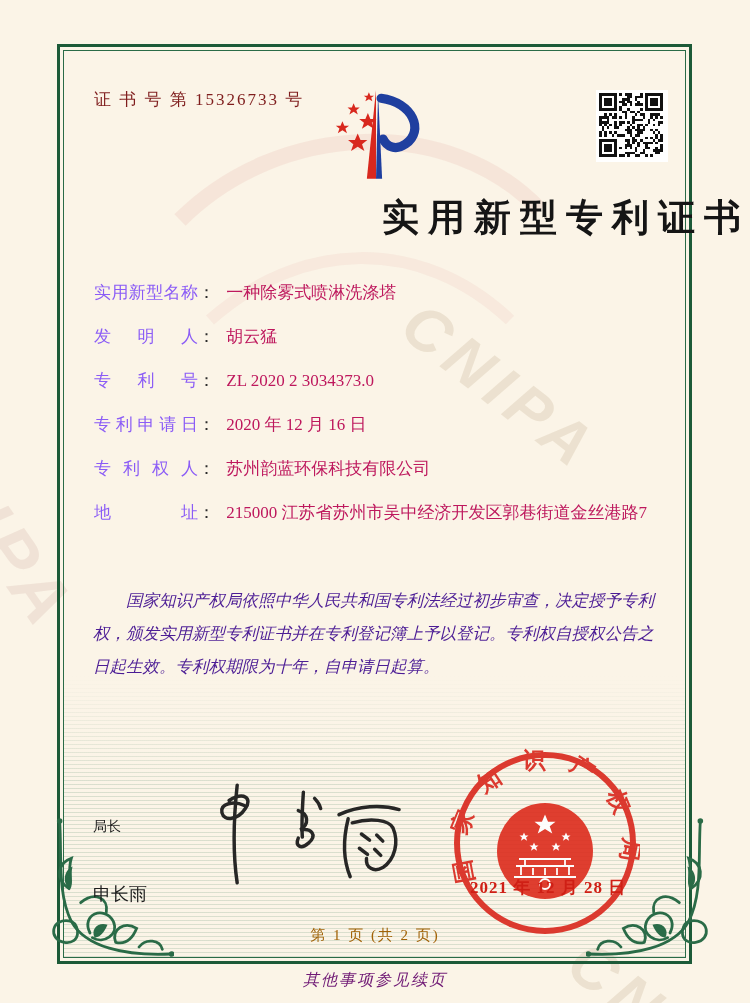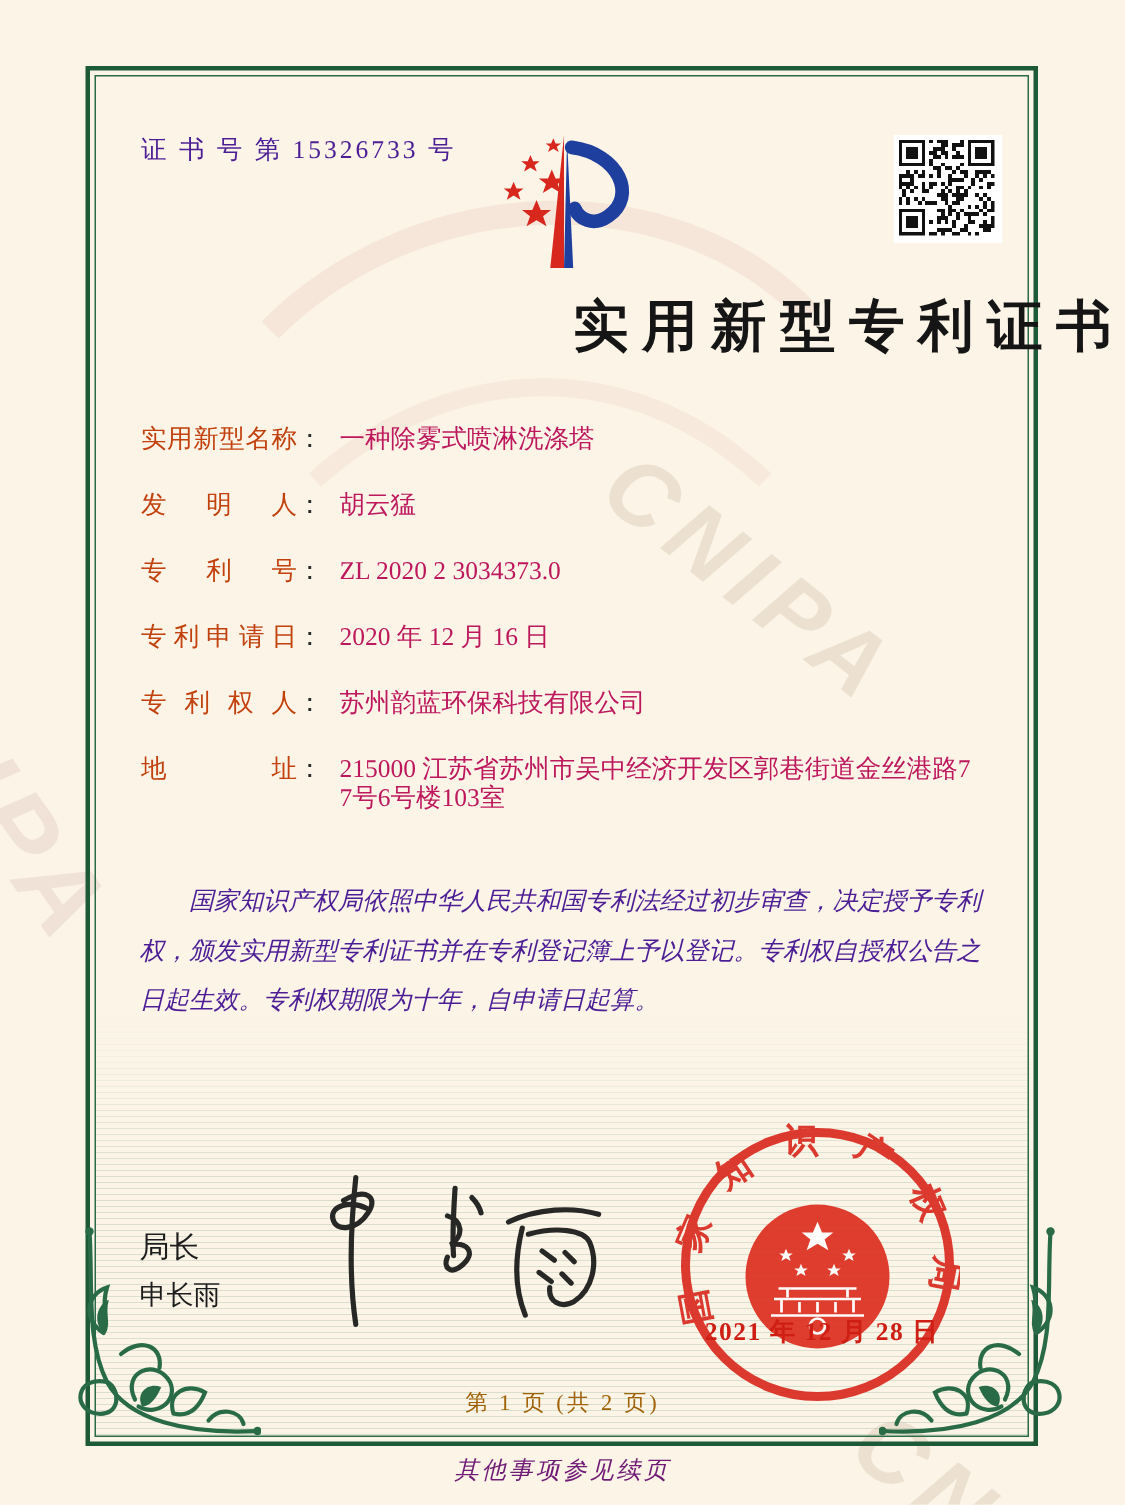--- a/index.html
+++ b/index.html
@@ -32,48 +32,48 @@
   .stripe-zone{
     position:absolute;left:64px;top:676px;width:622px;height:282px;
     background:
       linear-gradient(to bottom, rgba(251,244,231,1) 0px, rgba(251,244,231,0) 110px),
       repeating-linear-gradient(to bottom,
         rgba(141,173,146,0.30) 0px, rgba(141,173,146,0.30) 1px,
         rgba(255,255,255,0) 1px, rgba(255,255,255,0) 4px);
     pointer-events:none;
   }
   
-  .cert-no{position:absolute;left:94px;top:88px;font-size:17px;letter-spacing:2px;color:#4c1d95;}
+  .cert-no{position:absolute;left:94px;top:88px;font-size:17px;letter-spacing:2px;color:#7f1d1d;}
   .logo{position:absolute;left:308px;top:84px;}
   .qr{position:absolute;left:596px;top:90px;width:72px;height:72px;background:#fff;padding:3px;box-sizing:border-box;}
   .title{
     position:absolute;left:0;top:193px;width:750px;text-align:right;
     font-size:37px;font-weight:700;letter-spacing:9px;color:#151515;
   }
   
   .fields{position:absolute;left:94px;top:283px;width:566px;font-size:17px;}
   .frow{position:relative;margin-bottom:25px;line-height:19px;}
   .lbl{
     display:inline-block;width:104px;vertical-align:top;
-    text-align:justify;text-align-last:justify;color:#c2410c;
+    text-align:justify;text-align-last:justify;color:#8b5cf6;
   }
   .colon{display:inline-block;vertical-align:top;}
   .val{display:inline-block;vertical-align:top;margin-left:7px;max-width:440px;color:#be185d;}
   .grant-no-group{position:absolute;left:252px;top:0;}
   .grant-no-group .lbl{width:88px;}
   
   .bodytext{
     position:absolute;left:93px;top:584px;width:566px;
     font-size:16.5px;line-height:33px;font-style:italic;color:#4c1d95;
     font-family:"Liberation Serif","DejaVu Serif",serif;
   }
   .bodytext p{margin:0;text-indent:2em;}
   
-  .sig-title{position:absolute;left:93px;top:818px;font-size:20px;font-family:Liberation Sans, sans-serif;color:#1d1d1d;}
-  .sig-name{position:absolute;left:93px;top:851px;font-size:18px;font-family:"Liberation Sans","DejaVu Sans",sans-serif;color:#1d1d1d;}
+  .sig-title{position:absolute;left:93px;top:818px;font-size:14px;font-family:Liberation Sans, sans-serif;color:#1d1d1d;}
+  .sig-name{position:absolute;left:93px;top:882px;font-size:18px;font-family:"Liberation Sans","DejaVu Sans",sans-serif;color:#1d1d1d;}
   .sig-hand{position:absolute;left:198px;top:778px;}
   
   .seal{position:absolute;left:450px;top:748px;opacity:0.9;}
   .seal-date{
     position:absolute;left:448px;top:876px;width:200px;text-align:center;
     font-size:17px;letter-spacing:1px;color:#cf1f15;font-weight:bold;
   }
   
   .page-no{position:absolute;left:0;top:926px;width:750px;text-align:center;font-size:15px;letter-spacing:2px;color:#a16207;}
   .cont-note{
@@ -377,21 +377,20 @@
     <span class="val">2020 年 12 月 16 日</span>
   </div>
   <div class="frow">
     <span class="lbl">专利权人</span><span class="colon">：</span>
     <span class="val">苏州韵蓝环保科技有限公司</span>
   </div>
   <div class="frow">
     <span class="lbl">地址</span><span class="colon">：</span>
     <span class="val">
       <span style="display:block">215000 江苏省苏州市吴中经济开发区郭巷街道金丝港路7</span>
-      <span style="display:block">7号6号楼103室</span>
     </span>
   </div>
 </div>
 
 <div class="bodytext">
   <p>国家知识产权局依照中华人民共和国专利法经过初步审查，决定授予专利权，颁发实用新型专利证书并在专利登记簿上予以登记。专利权自授权公告之日起生效。专利权期限为十年，自申请日起算。</p>
 </div>
 
 <div class="sig-title">局长</div>
 <div class="sig-name">申长雨</div>

